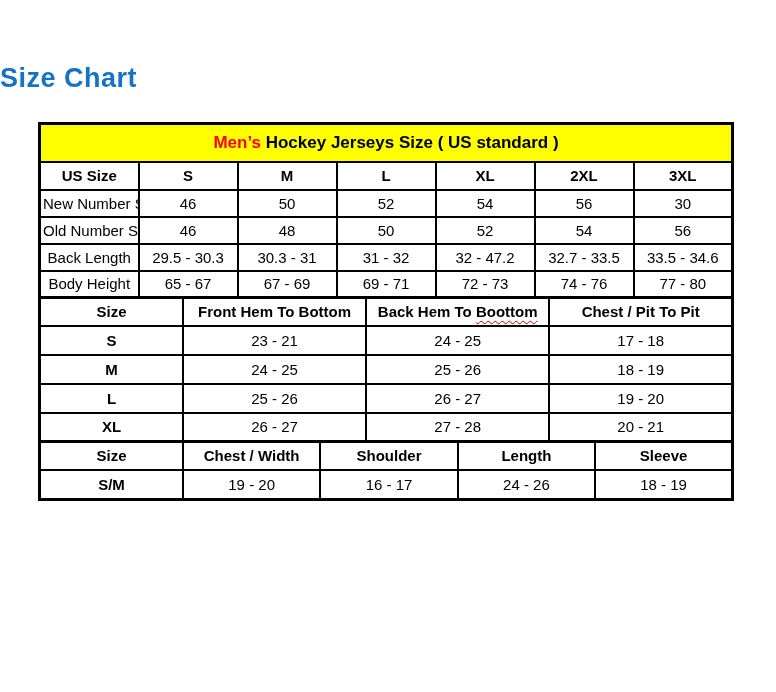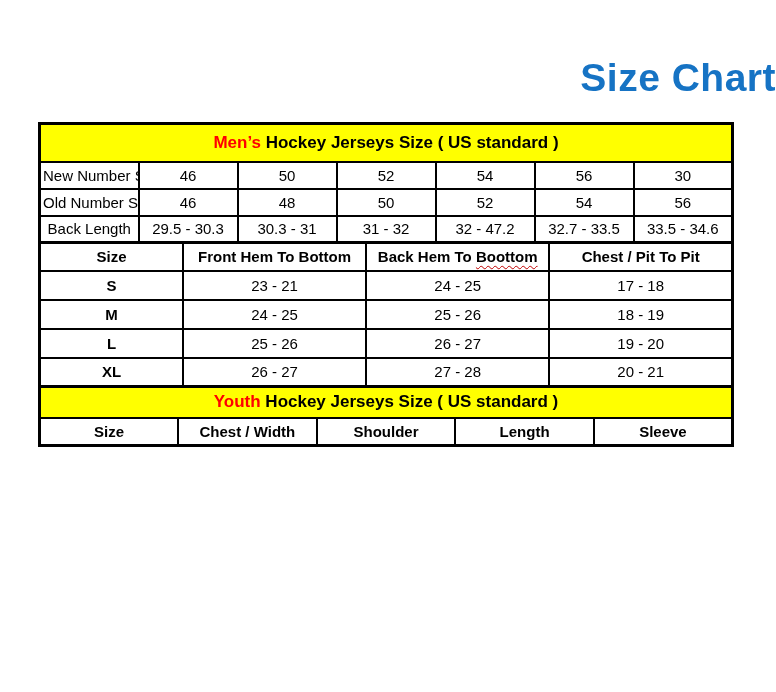--- a/index.html
+++ b/index.html
@@ -12,22 +12,22 @@
   *{box-sizing:border-box;}
   html,body{margin:0;padding:0;}
   body{
     width:776px;height:692px;overflow:hidden;
     background:#ffffff;
     font-family:"Liberation Sans",sans-serif;
     color:#000;
   }
   h1.page-title{
     margin:60px 0 26px 0;
-    text-align:right;
-    font-size:39px;
+    text-align:left;
+    font-size:27px;
     line-height:36px;
     font-weight:bold;
     color:var(--title-blue);
     letter-spacing:0.5px;
   }
   .chart-wrap{width:696px;margin-left:38px;}
   table.size-table{
     width:696px;
     border-collapse:collapse;
     table-layout:fixed;
@@ -73,20 +73,29 @@
 
 <h1 class="page-title">Size Chart</h1>
 
 <div class="chart-wrap">
 
   <table class="size-table" id="table-mens">
     <thead>
       <tr>
         <th class="banner" colspan="7"><span class="hl">Men’s</span><span> Hockey Jerseys Size ( US standard )</span></th>
       </tr>
+      <tr class="head-row">
+          <th>US Size</th>
+          <th>S</th>
+          <th>M</th>
+          <th>L</th>
+          <th>XL</th>
+          <th>2XL</th>
+          <th>3XL</th>
+        </tr>
     </thead>
     <tbody>
         <tr>
           <td class="row-label">New Number Size</td>
           <td>46</td>
           <td>50</td>
           <td>52</td>
           <td>54</td>
           <td>56</td>
           <td>30</td>
@@ -101,20 +110,29 @@
           <td>56</td>
         </tr>
         <tr>
           <td class="row-label">Back Length</td>
           <td>29.5 - 30.3</td>
           <td>30.3 - 31</td>
           <td>31 - 32</td>
           <td>32 - 47.2</td>
           <td>32.7 - 33.5</td>
           <td>33.5 - 34.6</td>
+        </tr>
+        <tr>
+          <td class="row-label">Body Height</td>
+          <td>65 - 67</td>
+          <td>67 - 69</td>
+          <td>69 - 71</td>
+          <td>72 - 73</td>
+          <td>74 - 76</td>
+          <td>77 - 80</td>
         </tr>
       </tbody>
   </table>
 
   <table class="size-table" id="table-womens">
     <thead>
       <tr class="head-row">
           <th>Size</th>
           <th>Front Hem To Bottom</th>
           <th>Back Hem To <span class="squiggle">Boottom</span></th>
@@ -144,28 +162,32 @@
           <td class="row-label bold">XL</td>
           <td>26 - 27</td>
           <td>27 - 28</td>
           <td>20 - 21</td>
         </tr>
       </tbody>
   </table>
 
   <table class="size-table" id="table-youth">
     <thead>
-      <tr>
-        <th class="banner" colspan="5"><span class="hl">Youth</span><span> Hockey Jerseys Size ( US standard )</span></th>
-      </tr>
       <tr class="head-row">
           <th>Size</th>
           <th>Chest / Width</th>
           <th>Shoulder</th>
           <th>Length</th>
           <th>Sleeve</th>
         </tr>
     </thead>
     <tbody>
+        <tr>
+          <td class="row-label bold">S/M</td>
+          <td>19 - 20</td>
+          <td>16 - 17</td>
+          <td>24 - 26</td>
+          <td>18 - 19</td>
+        </tr>
       </tbody>
   </table>
 
 </div>
 
 </body></html>

